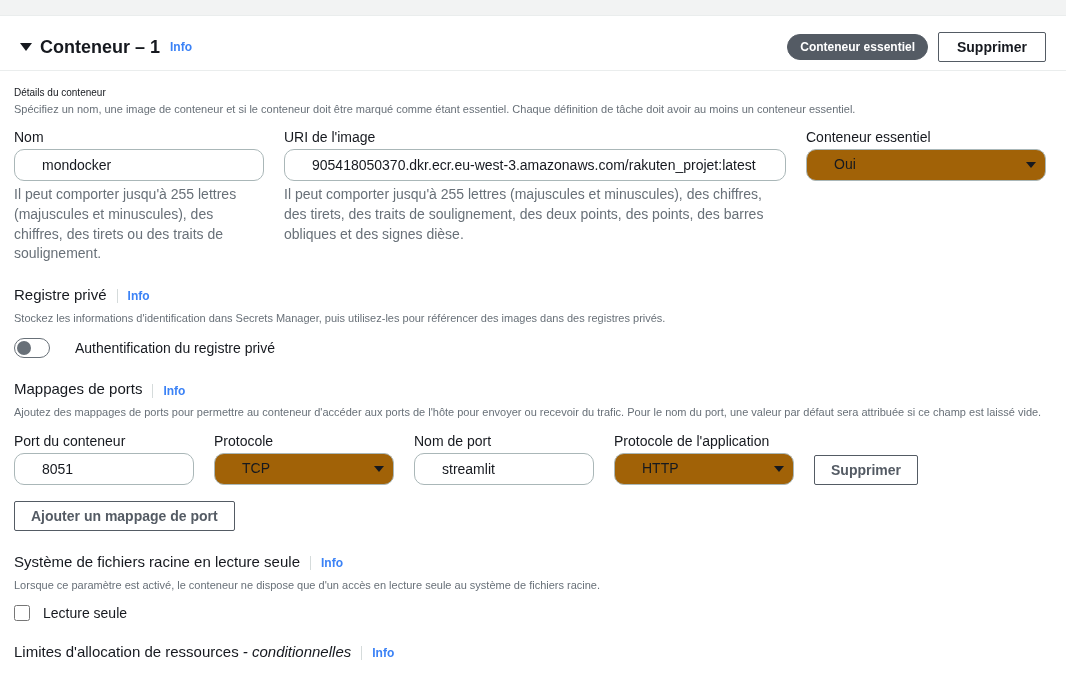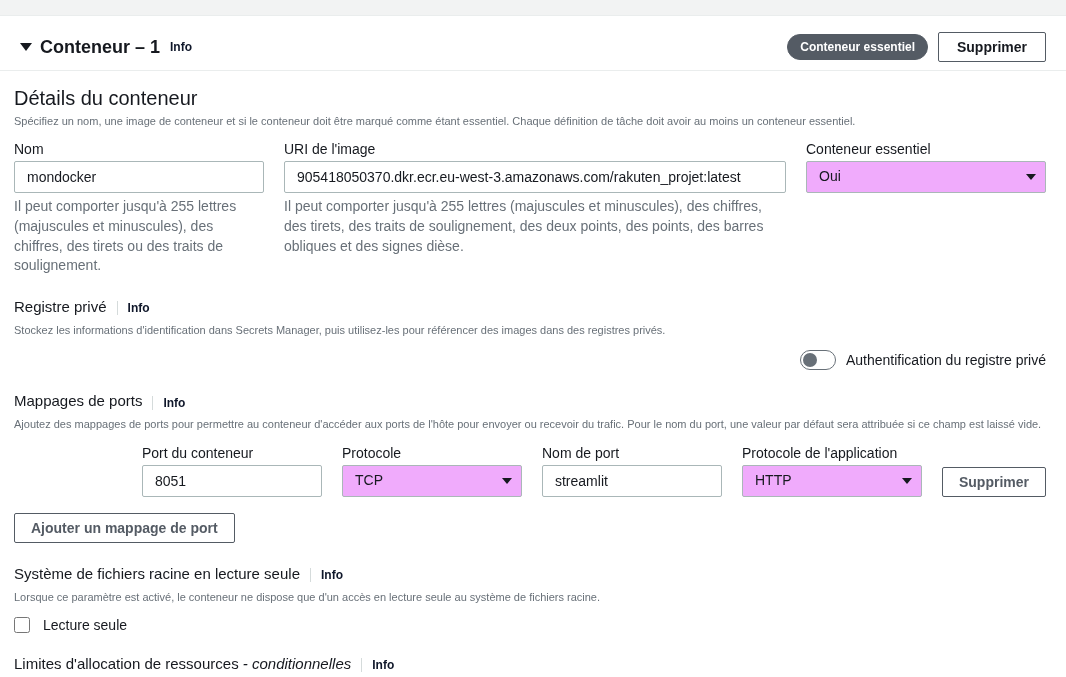--- a/index.html
+++ b/index.html
@@ -32,21 +32,21 @@
     border-right: 6px solid transparent;
     border-top: 8px solid #16191f;
     margin-right: 8px;
   }
   .container-title {
     font-size: 18px;
     font-weight: 700;
     color: #16191f;
   }
   .info-link {
-    color: #0f172a;
+    color: #3b82f6;
     font-size: 12px;
     font-weight: 700;
     margin-left: 10px;
     cursor: pointer;
   }
   .header-actions {
     margin-left: auto;
     display: flex;
     align-items: center;
     gap: 10px;
@@ -67,21 +67,21 @@
     font-weight: 700;
     padding: 6px 18px;
     font-size: 14px;
     border-radius: 2px;
     cursor: pointer;
   }
   .content {
     padding: 16px 20px 10px 14px;
   }
   .section-title {
-    font-size: 20px;
+    font-size: 10px;
     font-weight: 400;
     color: #16191f;
     margin-bottom: 4px;
   }
   .section-desc {
     font-size: 11px;
     color: #687078;
     margin-bottom: 12px;
     line-height: 1.4;
   }
@@ -95,22 +95,22 @@
   .col-uri  { flex: 1; max-width: 510px; }
   .col-ess  { width: 240px; }
   .field-label {
     font-size: 14px;
     color: #16191f;
     margin-bottom: 4px;
   }
   input[type="text"], select, .faux-input {
     width: 100%;
     border: 1px solid #aab7b8;
-    border-radius: 2px;
-    padding: 6px 12px;
+    border-radius: 10px;
+    padding: 6px 27px;
     font-size: 14px;
     background: #ffffff;
     color: #16191f;
     height: 32px;
   }
   .hl-input {
     background: #e8f0fe;
     border-color: #7a91c4;
   }
   .hint {
@@ -131,42 +131,41 @@
     transform: translateY(-50%);
     width: 0; height: 0;
     border-left: 5px solid transparent;
     border-right: 5px solid transparent;
     border-top: 6px solid #16191f;
     pointer-events: none;
   }
   .faux-select {
     appearance: none;
     -webkit-appearance: none;
-    background: #f0abfc;
+    background: #a16207;
     padding-right: 28px;
   }
   .section-block { margin-top: 22px; }
   .section-heading-row {
     display: flex;
     align-items: center;
     gap: 10px;
     margin-bottom: 4px;
   }
   .section-heading-row .section-title { font-size: 15px; }
   .divider-v {
     width: 1px;
     height: 14px;
     background: #d5dbdb;
   }
   .toggle-row {
     display: flex;
     align-items: center;
-    gap: 10px;
+    gap: 25px;
     margin-top: 10px;
-    justify-content: flex-end;
   }
   .toggle {
     width: 36px;
     height: 20px;
     border-radius: 10px;
     border: 1px solid #687078;
     background: #ffffff;
     position: relative;
     cursor: pointer;
   }
@@ -178,21 +177,20 @@
     height: 14px;
     border-radius: 50%;
     background: #687078;
   }
   .toggle-label { font-size: 14px; }
   .port-grid {
     display: flex;
     gap: 20px;
     align-items: flex-end;
     margin-top: 4px;
-    justify-content: flex-end;
   }
   .col-port { width: 180px; }
   .col-proto { width: 180px; }
   .col-pname { width: 180px; }
   .col-approto { width: 180px; }
   .col-remove { }
   .btn-secondary {
     border: 1px solid #545b64;
     background: #ffffff;
     color: #545b64;

